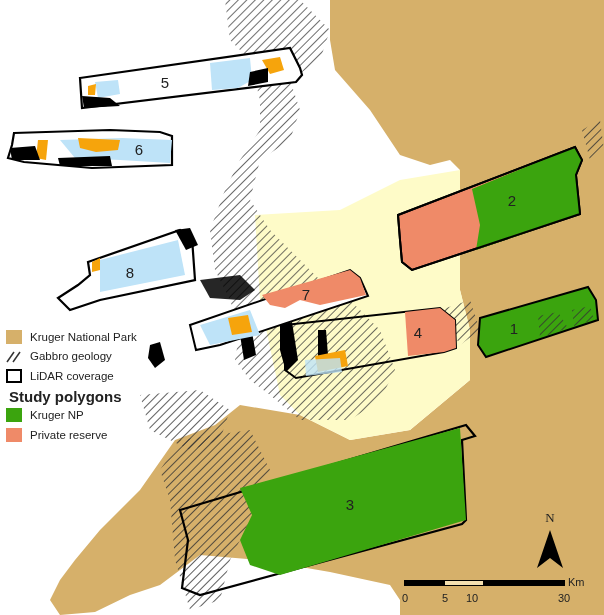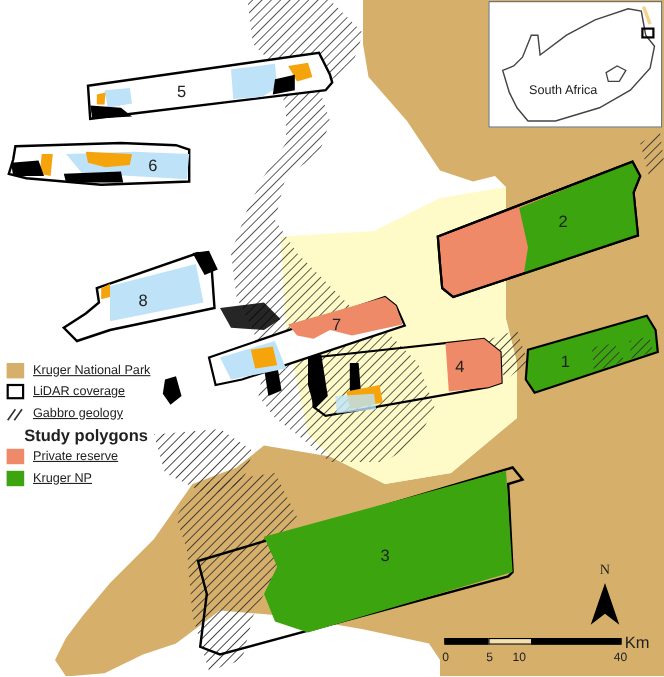--- a/index.html
+++ b/index.html
@@ -1,28 +1,28 @@
 <!DOCTYPE html>
 <html><head>
 <meta charset="utf-8">
 <style>
   html,body{margin:0;padding:0;background:#fff;}
   #map{position:relative;width:604px;height:615px;overflow:hidden;background:#fff;font-family:"Liberation Sans",sans-serif;}
   svg.base{position:absolute;left:0;top:0;}
   .poly-label{font-family:"Liberation Sans",sans-serif;font-size:15px;fill:#222;text-anchor:middle;}
   .legend{position:absolute;left:6px;top:327px;font-size:11.5px;color:#222;}
-  .leg-row{display:flex;align-items:center;height:19.5px;text-decoration:underline;}
+  .leg-row{display:flex;align-items:center;height:19.5px;}
   .sw{width:16px;height:14px;margin-right:8px;box-sizing:border-box;}
-  .leg-title{font-weight:bold;font-size:15px;margin:2px 0 1px 16px;}
+  .leg-title{font-weight:bold;font-size:15px;margin:2px 0 1px 3px;}
   .inset{position:absolute;left:444px;top:1px;width:158px;height:115px;background:#fff;border:1px solid #666;box-sizing:border-box;}
   .inset-label{position:absolute;left:36px;top:74px;font-size:11.5px;color:#222;}
   .scalebar{position:absolute;left:404px;top:580px;width:210px;height:34px;}
   .scale-seg{position:absolute;top:0;height:6px;border:1px solid #000;box-sizing:border-box;}
   .scale-num{position:absolute;top:12px;font-size:11px;color:#222;transform:translateX(-50%);}
-  .scale-unit{position:absolute;top:-4px;left:164px;font-size:15px;color:#222;}
+  .scale-unit{position:absolute;top:-4px;left:164px;font-size:11px;color:#222;}
   .north{position:absolute;left:533px;top:508px;width:34px;height:62px;}
 </style>
 </head>
 <body>
 
 <div id="map">
   <svg class="base" width="604" height="615" viewBox="0 0 604 615">
     <defs>
       <pattern id="hatch" patternUnits="userSpaceOnUse" width="6" height="6" patternTransform="rotate(45)">
         <line x1="0" y1="0" x2="0" y2="6" stroke="#333" stroke-width="1.6"></line>
@@ -112,67 +112,58 @@
       <text class="poly-label" x="514" y="334">1</text>
     </g>
 
     <g>
       <path d="M180,510 L466,425 L475,436 L462,440 L466,520 L462,524 L200,595 L182,588 L188,540 Z" fill="none" stroke="#000" stroke-width="2.2"></path>
       <path d="M240,488 L460,428 L466,520 L280,575 L250,565 L240,540 L252,515 Z" fill="#3BA40E"></path>
       <text class="poly-label" x="350" y="510">3</text>
     </g>
   </svg>
 
-  <div class="inset">
-    <svg width="156" height="113" viewBox="0 0 156 113">
-      <path d="M12,62 L22,58 L30,50 L38,30 L44,30 L46,48 L70,30 L96,16 L126,6 L138,8 L142,30 L150,40 L146,60 L128,80 L100,96 L60,108 L35,108 L25,96 L18,82 Z" fill="#fff" stroke="#444" stroke-width="1.3"></path>
-      <path d="M106,64 L116,58 L124,62 L118,72 L108,72 Z" fill="#fff" stroke="#444" stroke-width="1.2"></path>
-      <rect x="139" y="24" width="10" height="8" fill="none" stroke="#000" stroke-width="2"></rect>
-      <path d="M140,4 L146,20" stroke="#F6D28A" stroke-width="3"></path>
-    </svg>
-    <span class="inset-label">South Africa</span>
-  </div>
 
   <div class="legend">
     <div class="leg-row">
       <div class="sw" style="background:#D6B06A"></div>
       <span>Kruger National Park</span>
-    </div>
-    <div class="leg-row">
-      <div class="sw" style="border:2.5px solid #000;background:#fff"></div>
-      <span>LiDAR coverage</span>
     </div>
     <div class="leg-row">
       <svg class="sw" viewBox="0 0 16 14">
         <line x1="1" y1="13" x2="8" y2="3" stroke="#333" stroke-width="1.5"></line>
         <line x1="7" y1="13" x2="14" y2="3" stroke="#333" stroke-width="1.5"></line>
       </svg>
       <span>Gabbro geology</span>
     </div>
+    <div class="leg-row">
+      <div class="sw" style="border:2.5px solid #000;background:#fff"></div>
+      <span>LiDAR coverage</span>
+    </div>
     <div class="leg-title">Study polygons</div>
+    <div class="leg-row">
+      <div class="sw" style="background:#3BA40E"></div>
+      <span>Kruger NP</span>
+    </div>
     <div class="leg-row">
       <div class="sw" style="background:#EF8A68"></div>
       <span>Private reserve</span>
-    </div>
-    <div class="leg-row">
-      <div class="sw" style="background:#3BA40E"></div>
-      <span>Kruger NP</span>
     </div>
   </div>
 
   <div class="north">
     <svg width="34" height="62" viewBox="0 0 34 62">
       <text x="17" y="14" text-anchor="middle" font-family="'Liberation Serif',serif" font-size="13" fill="#222">N</text>
       <path d="M17,22 L30,60 L17,50 L4,60 Z" fill="#000"></path>
     </svg>
   </div>
 
   <div class="scalebar">
     <div class="scale-seg" style="left:0;width:41px;background:#000"></div>
     <div class="scale-seg" style="left:40px;width:40px;background:#F4E0B0"></div>
     <div class="scale-seg" style="left:79px;width:82px;background:#000"></div>
     <span class="scale-unit">Km</span>
     <span class="scale-num" style="left:1px">0</span>
     <span class="scale-num" style="left:41px">5</span>
     <span class="scale-num" style="left:68px">10</span>
-    <span class="scale-num" style="left:160px">40</span>
+    <span class="scale-num" style="left:160px">30</span>
   </div>
 </div>
 
 </body></html>

